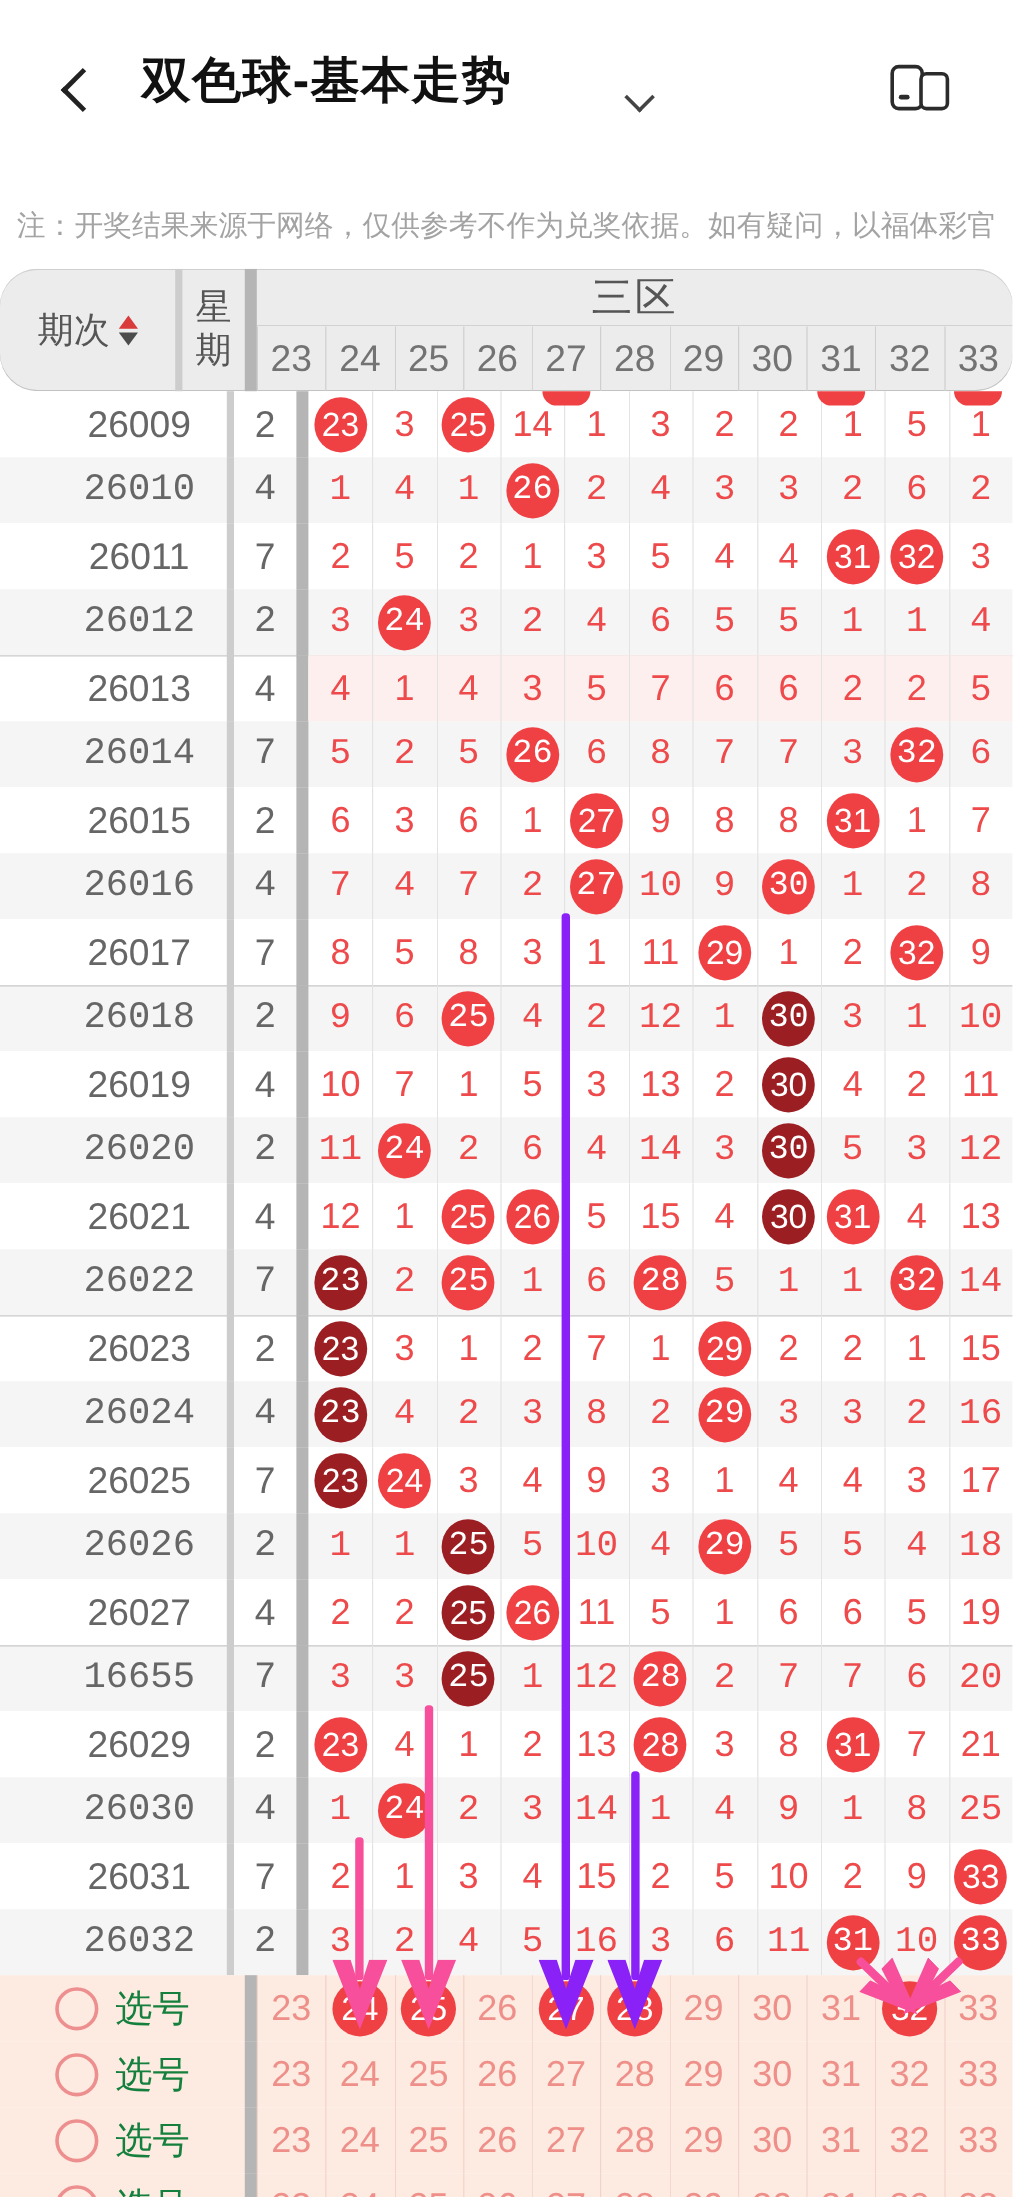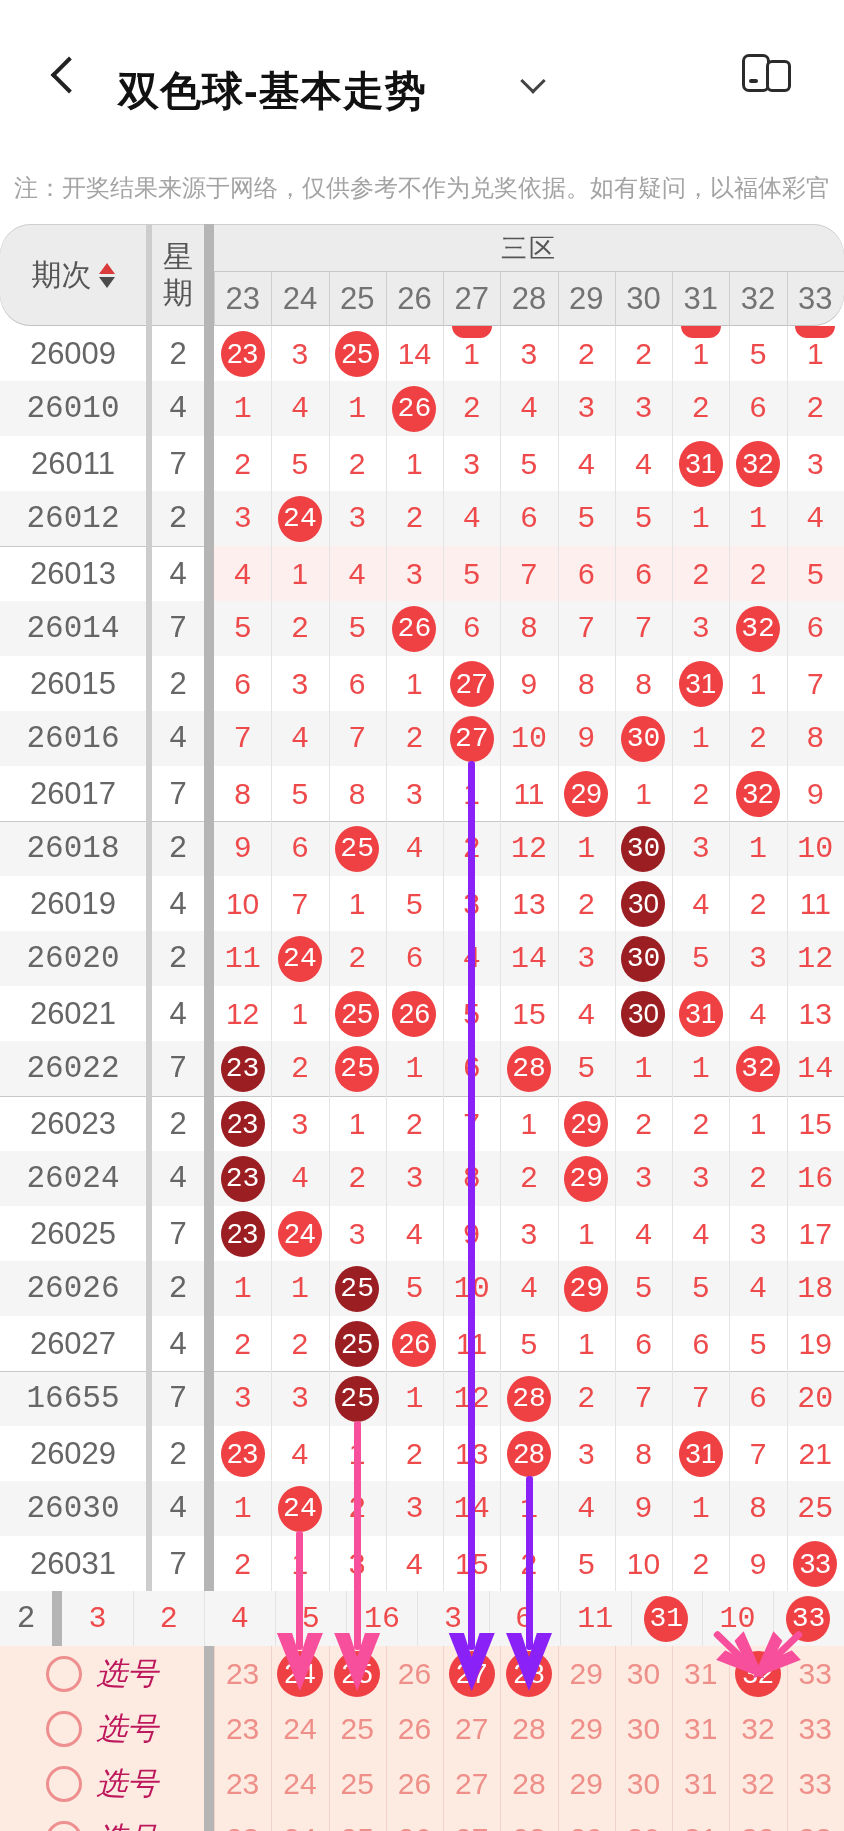--- a/index.html
+++ b/index.html
@@ -4,51 +4,51 @@
 <style>
   html,body{margin:0;padding:0;background:#fff;}
   .app{position:relative;width:844px;height:1831px;background:#fff;overflow:hidden;
        font-family:"Liberation Sans",sans-serif;-webkit-font-smoothing:antialiased;}
 
   
   .notch{position:absolute;left:302px;top:0;width:34px;height:9px;background:#f3dcda;border-radius:0 0 7px 7px;}
   .nav{position:absolute;left:0;top:0;width:844px;height:145px;background:#fff;}
   .back{position:absolute;left:56px;top:62px;width:22px;height:22px;
         border-left:4px solid #222;border-bottom:4px solid #222;transform:rotate(45deg);}
-  .title{position:absolute;left:118px;top:64px;font-size:41px;font-weight:700;color:#111;letter-spacing:1px;white-space:nowrap;}
+  .title{position:absolute;left:118px;top:40px;font-size:41px;font-weight:700;color:#111;letter-spacing:1px;white-space:nowrap;}
   .dd{position:absolute;left:524px;top:72px;width:15px;height:15px;
       border-right:3px solid #444;border-bottom:3px solid #444;transform:rotate(45deg);}
   .winicon{position:absolute;left:742px;top:50px;width:52px;height:46px;}
   .winicon .wa{position:absolute;left:0;top:4px;width:22px;height:32px;border:3.5px solid #2b2b2b;border-radius:7px;background:#fff;}
   .winicon .dash{position:absolute;left:7px;top:29px;width:9px;height:3.5px;background:#2b2b2b;border-radius:2px;}
   .winicon .wb{position:absolute;left:24px;top:10px;width:19px;height:26px;border:3.5px solid #2b2b2b;border-radius:6px;background:#fff;}
 
   .notice{position:absolute;left:14px;top:172px;width:814px;height:32px;overflow:hidden;
           font-size:24px;color:#a3a3a3;white-space:nowrap;}
 
   
   .table{position:absolute;left:0;top:224px;width:844px;height:1607px;overflow:hidden;}
   .thead{display:flex;height:102px;background:#ececec;box-shadow:inset 0 1px 0 #cfcfcf, inset 0 -1px 0 #c2c2c2;border-radius:31px;}
   .c-period{width:146px;flex:0 0 auto;border-right:6px solid #cdcdcd;display:flex;align-items:center;justify-content:center;}
   .c-week{width:52px;flex:0 0 auto;display:flex;align-items:center;justify-content:center;}
   .c-bar{width:10px;flex:0 0 auto;background:#b5b5b5;}
   .h-right{flex:1;display:flex;flex-direction:column;}
-  .h-zone{height:48px;display:flex;align-items:center;justify-content:center;font-size:26px;color:#555;
+  .h-zone{height:48px;display:flex;align-items:center;justify-content:center;font-size:34px;color:#555;
           letter-spacing:2px;box-shadow:inset 0 -1px 0 #c9c9c9;}
   .h-nums{height:54px;display:flex;}
   .h-nums .c-num{box-shadow:inset 1px 0 0 #cfcfcf;color:#737373;font-size:31px;}
   .c-num{flex:1;display:flex;align-items:center;justify-content:center;}
   .sorter{display:flex;flex-direction:column;margin-left:7px;gap:3px;}
   .tri-up{width:0;height:0;border-left:8px solid transparent;border-right:8px solid transparent;border-bottom:11px solid #d93a3a;}
   .tri-dn{width:0;height:0;border-left:8px solid transparent;border-right:8px solid transparent;border-top:11px solid #4c4c4c;}
   .h-period{font-size:30px;color:#555;display:flex;align-items:center;}
   .h-week{font-size:30px;color:#555;line-height:36px;text-align:center;}
 
   .tbody{}
-  .row{display:flex;height:55px;background:#fff;}
+  .row{display:flex;height:55px;background:#fff;padding-left:43px;}
   .row.alt{background:#f5f5f5;font-family:Liberation Mono, monospace;}
   .row.group{box-shadow:inset 0 1px 0 #c9c9c9;}
   .p-cell{width:146px;flex:0 0 auto;border-right:6px solid #cdcdcd;display:flex;align-items:center;justify-content:center;
           font-size:31px;color:#666;}
   .w-cell{width:52px;flex:0 0 auto;display:flex;align-items:center;justify-content:center;font-size:31px;color:#666;}
   .numwrap{flex:1;display:flex;}
   .row.pinkband .numwrap{background:#fdefee;}
   .d-num{flex:1;display:flex;align-items:center;justify-content:center;box-shadow:inset 1px 0 0 #e3e3e3;
          color:#ee4a4b;font-size:30px;}
   .d-num:first-child{box-shadow:none;}
@@ -57,21 +57,21 @@
   .ball.hot{background:#ef4144;}
   .ball.dark{background:#9b1e22;}
 
   .peek{position:absolute;width:40px;height:12px;background:#ef4144;border-radius:0 0 20px 20px;top:326px;}
 
   
   .picks{position:absolute;left:0;top:1646px;width:844px;}
   .pickrow{display:flex;height:55px;background:#fdeae1;}
   .pk-label{width:204px;flex:0 0 auto;display:flex;align-items:center;justify-content:center;gap:14px;}
   .radio{width:30px;height:30px;border:3px solid #ee8f8f;border-radius:50%;}
-  .pk-text{font-size:31px;color:#be185d;font-style:italic;}
+  .pk-text{font-size:31px;color:#15803d;}
   .pk-num{flex:1;display:flex;align-items:center;justify-content:center;box-shadow:inset 1px 0 0 #f2d2c9;
           color:#ee9089;font-size:30px;}
   .pk-num:first-child{box-shadow:none;}
   .pk-ball{display:flex;align-items:center;justify-content:center;width:46px;height:46px;border-radius:50%;
            background:#ef4144;color:#fff;font-size:28px;}
 
   
   .overlay{position:absolute;left:0;top:0;width:844px;height:1831px;pointer-events:none;}
   .vline{position:absolute;width:7px;border-radius:3px;}
   .ahead{position:absolute;}
@@ -628,20 +628,21 @@
             <div class="d-num">5</div>
             <div class="d-num">10</div>
             <div class="d-num">2</div>
             <div class="d-num">9</div>
             <div class="d-num">
               <div class="ball hot">33</div>
             </div>
           </div>
         </div>
         <div class="row alt">
+          <div class="p-cell">26032</div>
           <div class="w-cell">2</div>
           <div class="c-bar"></div>
           <div class="numwrap">
             <div class="d-num">3</div>
             <div class="d-num">2</div>
             <div class="d-num">4</div>
             <div class="d-num">5</div>
             <div class="d-num">16</div>
             <div class="d-num">3</div>
             <div class="d-num">6</div>

